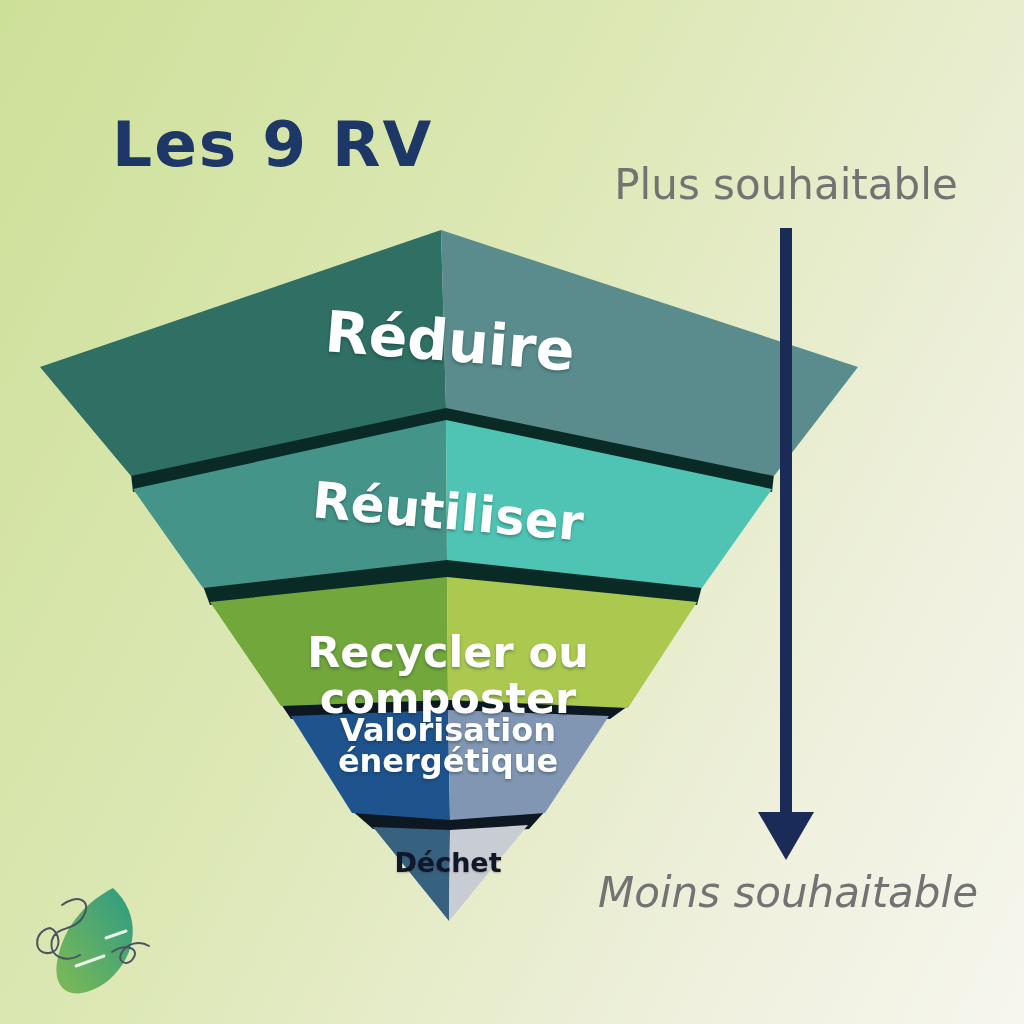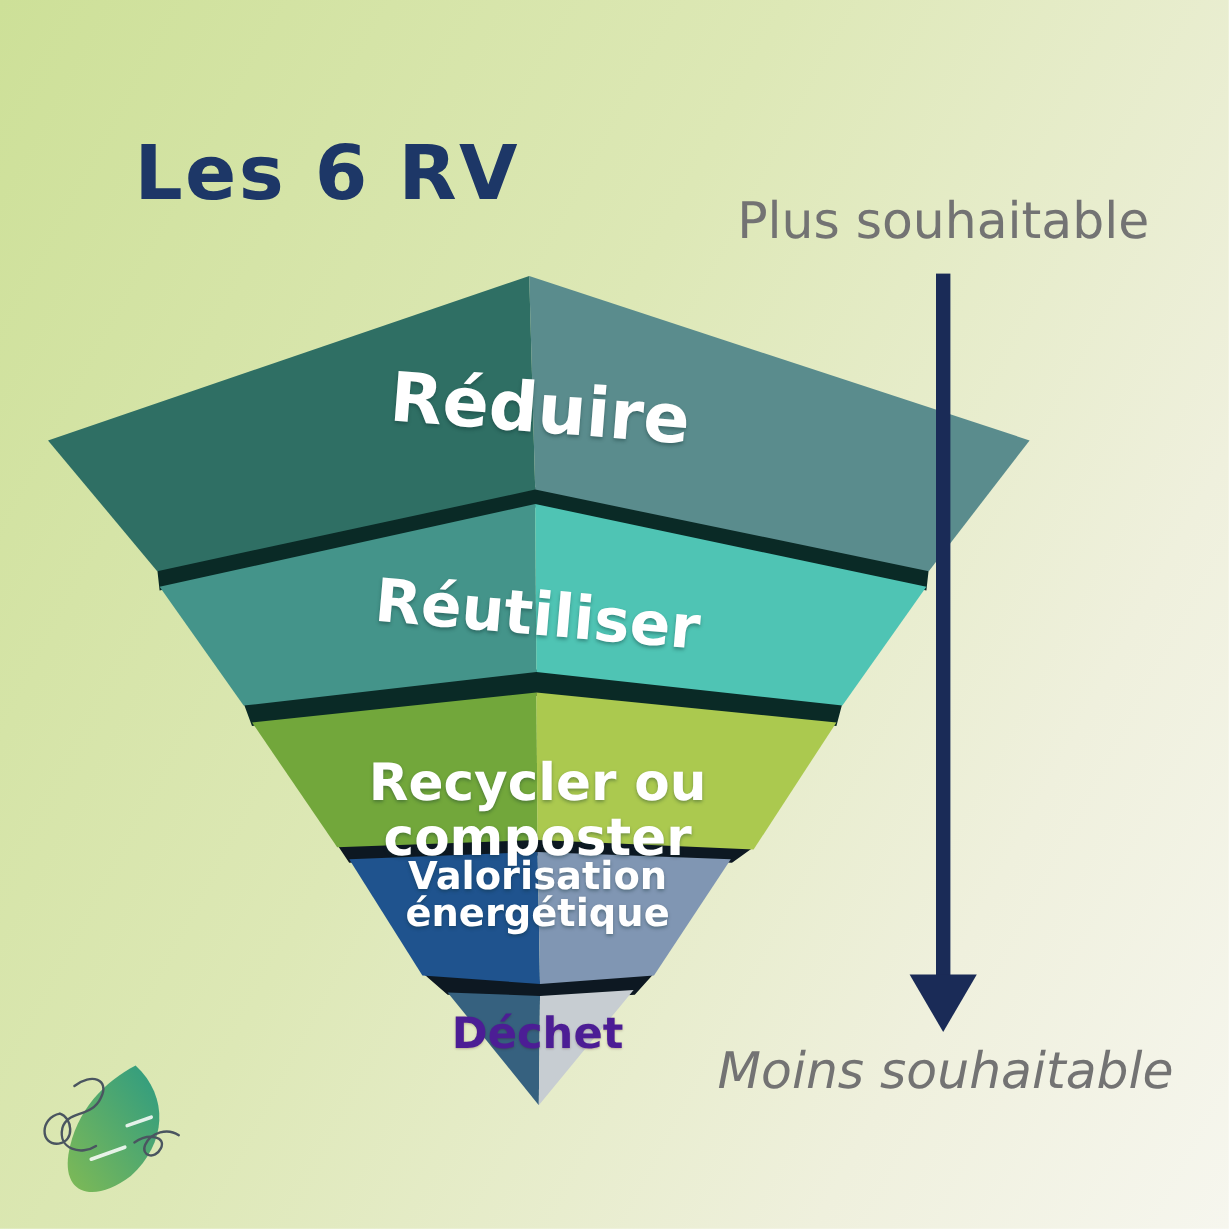--- a/index.html
+++ b/index.html
@@ -20,21 +20,21 @@
   .plus-label{left:786px;top:184px;transform:translate(-50%,-50%);}
   .moins-label{left:788px;top:892px;transform:translate(-50%,-50%);font-style:italic;}
   .funnel-label{
     color:#ffffff;font-weight:700;text-align:center;
     text-shadow:0 2px 3px rgba(8,40,40,.35);
   }
   .lbl-reduire{left:450px;top:341px;font-size:57px;transform:translate(-50%,-50%) rotate(4.5deg);}
   .lbl-reutiliser{left:448px;top:512px;font-size:50px;transform:translate(-50%,-50%) rotate(5deg);}
   .lbl-recycler{left:448px;top:676px;font-size:43px;line-height:1.06;transform:translate(-50%,-50%);}
   .lbl-valorisation{left:448px;top:746px;font-size:32px;line-height:.98;transform:translate(-50%,-50%);}
-  .lbl-dechet{left:448px;top:862px;font-size:36px;font-weight:700;color:#4c1d95;transform:translate(-50%,-50%);
+  .lbl-dechet{left:448px;top:862px;font-size:27px;font-weight:700;color:#0f172a;transform:translate(-50%,-50%);
     text-shadow:0 1px 2px rgba(60,0,0,.25);}
 </style>
 </head>
 <body>
 
 <div class="canvas">
 
   <svg class="art" viewBox="0 0 1024 1024">
     <defs>
       <linearGradient id="leafGrad" x1="0" y1="1" x2="1" y2="0">
@@ -68,21 +68,21 @@
 
     <g>
       <path d="M 113 888 C 141 914, 139 953, 109 980 C 79 1003, 52 996, 57 962 C 63 925, 88 901, 113 888 Z" fill="url(#leafGrad)"></path>
       <path d="M 76 966 l 28 -10 M 106 938 l 20 -7" stroke="#ffffff" stroke-width="3" stroke-linecap="round" fill="none" opacity="0.85"></path>
       <path d="M 62 905 C 76 894, 92 899, 84 915 C 76 932, 56 925, 52 940 C 48 958, 68 963, 80 955
            M 50 928 C 33 931, 33 955, 49 953 C 63 951, 60 931, 50 928
            M 112 952 C 124 944, 139 947, 134 957 C 129 967, 117 963, 121 954 C 126 943, 140 940, 149 946" stroke-width="2" fill="none" stroke-linecap="round" stroke="#4a5560"></path>
     </g>
   </svg>
 
-  <div class="txt title">Les 6 RV</div>
+  <div class="txt title">Les 9 RV</div>
 
   <div class="txt scale-label plus-label">Plus souhaitable</div>
 
   <div class="txt scale-label moins-label">Moins souhaitable</div>
 
   <div class="txt funnel-label lbl-reduire">Réduire</div>
 
   <div class="txt funnel-label lbl-reutiliser">Réutiliser</div>
 
   <div class="txt funnel-label lbl-recycler">

